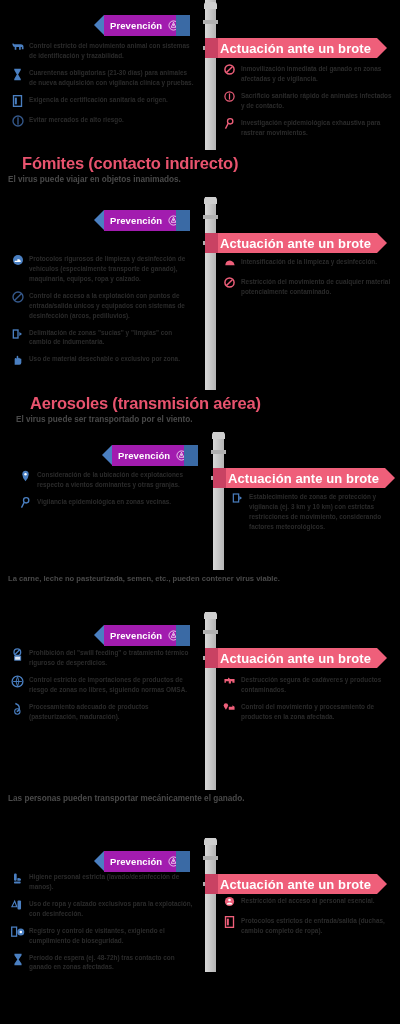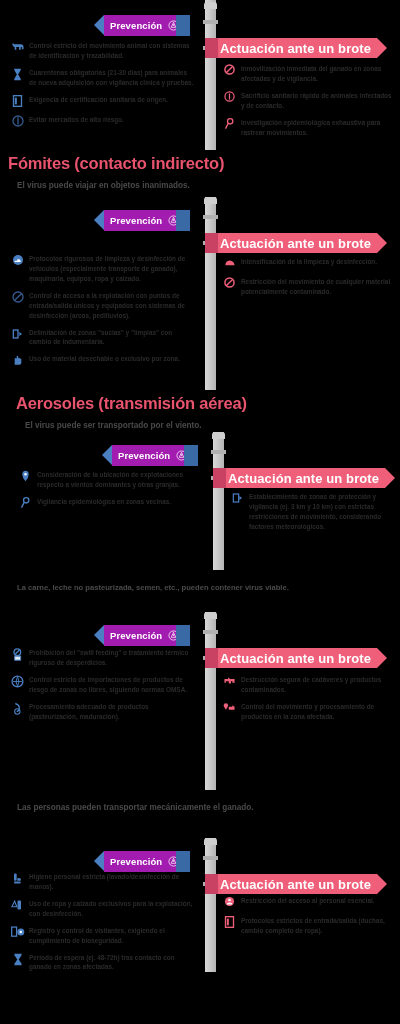--- a/index.html
+++ b/index.html
@@ -30,29 +30,29 @@
 
   .section-head {
     padding: 0 8px;
   }
   .section-title {
     color: #e8536e;
     font-size: 16.5px;
     font-weight: bold;
     letter-spacing: -0.2px;
     line-height: 1.1;
-    margin: 0 0 3px 0;
+    margin: 0 0 3px 14px;
     white-space: nowrap;
   }
   .section-sub {
     color: #4a4a4a;
     font-size: 8.2px;
     font-weight: bold;
     line-height: 1.2;
-    margin: 9px;
+    margin: 0;
     white-space: nowrap;
   }
 
   
   .pole {
     position: absolute;
     left: 205px;
     width: 11px;
     top: 0;
     bottom: 0;

